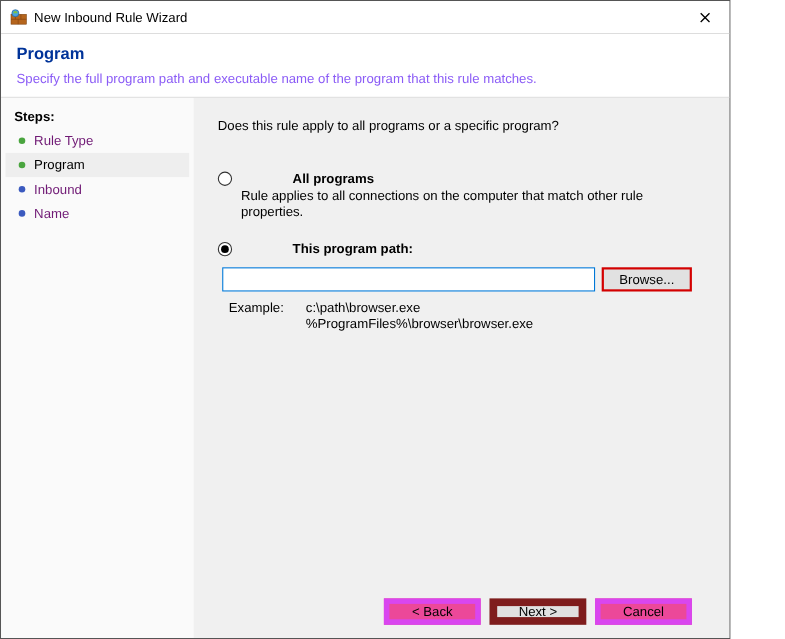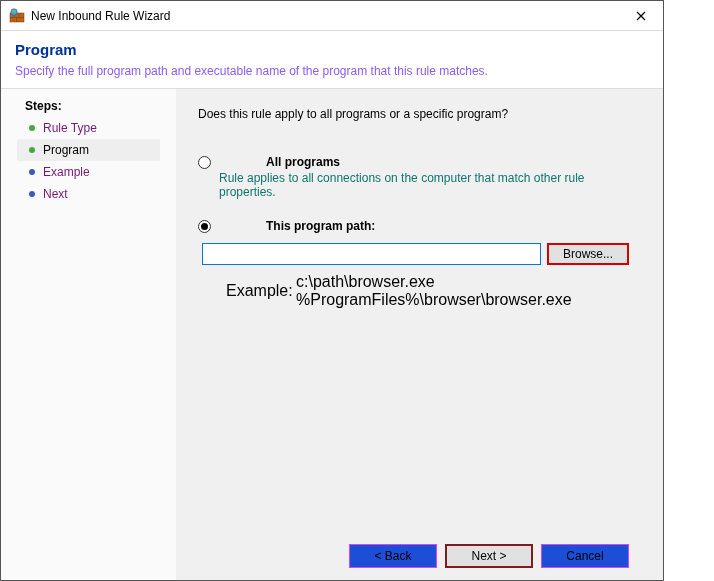--- a/index.html
+++ b/index.html
@@ -57,21 +57,21 @@
     color: #8b5cf6;
   }
   .body {
     flex: 1;
     display: flex;
     min-height: 0;
   }
   .sidebar {
     width: 175px;
     background: #fafafa;
-    padding: 8px 16px;
+    padding: 8px 4px;
   }
   .sidebar-title {
     font-weight: bold;
     padding: 2px 10px 4px 8px;
     font-size: 12px;
   }
   .step {
     display: flex;
     align-items: center;
     padding: 4px 8px 4px 8px;
@@ -126,21 +126,21 @@
     width: 7px; height: 7px;
     background: #000;
     border-radius: 50%;
     top: 2px; left: 2px;
   }
   .option-label { font-weight: bold; font-size: 12px; }
   .option-sub {
     font-size: 12px;
     margin-left: 21px;
     margin-bottom: 20px;
-    color: #0f766e;
+    color: #000000;
   }
   .path-row {
     margin-left: 4px;
     display: flex;
     align-items: center;
     gap: 6px;
     margin-top: 8px;
   }
   .path-input {
     flex: 1;
@@ -156,48 +156,47 @@
     height: 22px;
     border: 2px solid #d40000;
     background: #e1e1e1;
     font-size: 12px;
     cursor: pointer;
     display: flex;
     align-items: center;
     justify-content: center;
   }
   .example {
-    margin-left: 28px;
+    margin-left: 10px;
     margin-top: 8px;
-    font-size: 16px;
-    display: flex;
-    align-items: center;
+    font-size: 12px;
+    display: flex;
   }
   .example .lbl { width: 70px; }
   .example .vals { white-space: pre; }
   .footer {
     margin-top: auto;
     display: flex;
     justify-content: flex-end;
     gap: 8px;
     padding-top: 12px;
   }
   .btn {
     width: 88px;
     height: 24px;
-    background: #1d4ed8;
-    border: 1px solid #d946ef;
+    background: #ec4899;
+    border: 5px solid #d946ef;
     font-size: 12px;
     cursor: pointer;
     display: flex;
     align-items: center;
     justify-content: center;
   }
   .btn.primary {
-    border: 2px solid #7f1d1d;
+    border: 7px solid #7f1d1d;
     background: #e1e1e1;
   }
 </style>
 </head>
 <body>
 
 <div class="window">
 
   <div class="titlebar">
     <span class="icon">
@@ -243,29 +242,29 @@
             </svg>
         </span>
         <span class="label">Program</span>
       </div>
       <div class="step">
         <span class="bullet">
           <svg width="8" height="8">
               <circle cx="4" cy="4" r="3" fill="#3b5abf"></circle>
             </svg>
         </span>
-        <span class="label">Example</span>
+        <span class="label">Inbound</span>
       </div>
       <div class="step">
         <span class="bullet">
           <svg width="8" height="8">
               <circle cx="4" cy="4" r="3" fill="#3b5abf"></circle>
             </svg>
         </span>
-        <span class="label">Next</span>
+        <span class="label">Name</span>
       </div>
     </div>
 
     <div class="content">
       <div class="question">Does this rule apply to all programs or a specific program?</div>
 
       <div class="option-row">
         <span class="radio"></span>
         <span class="option-label">All programs</span>
       </div>

